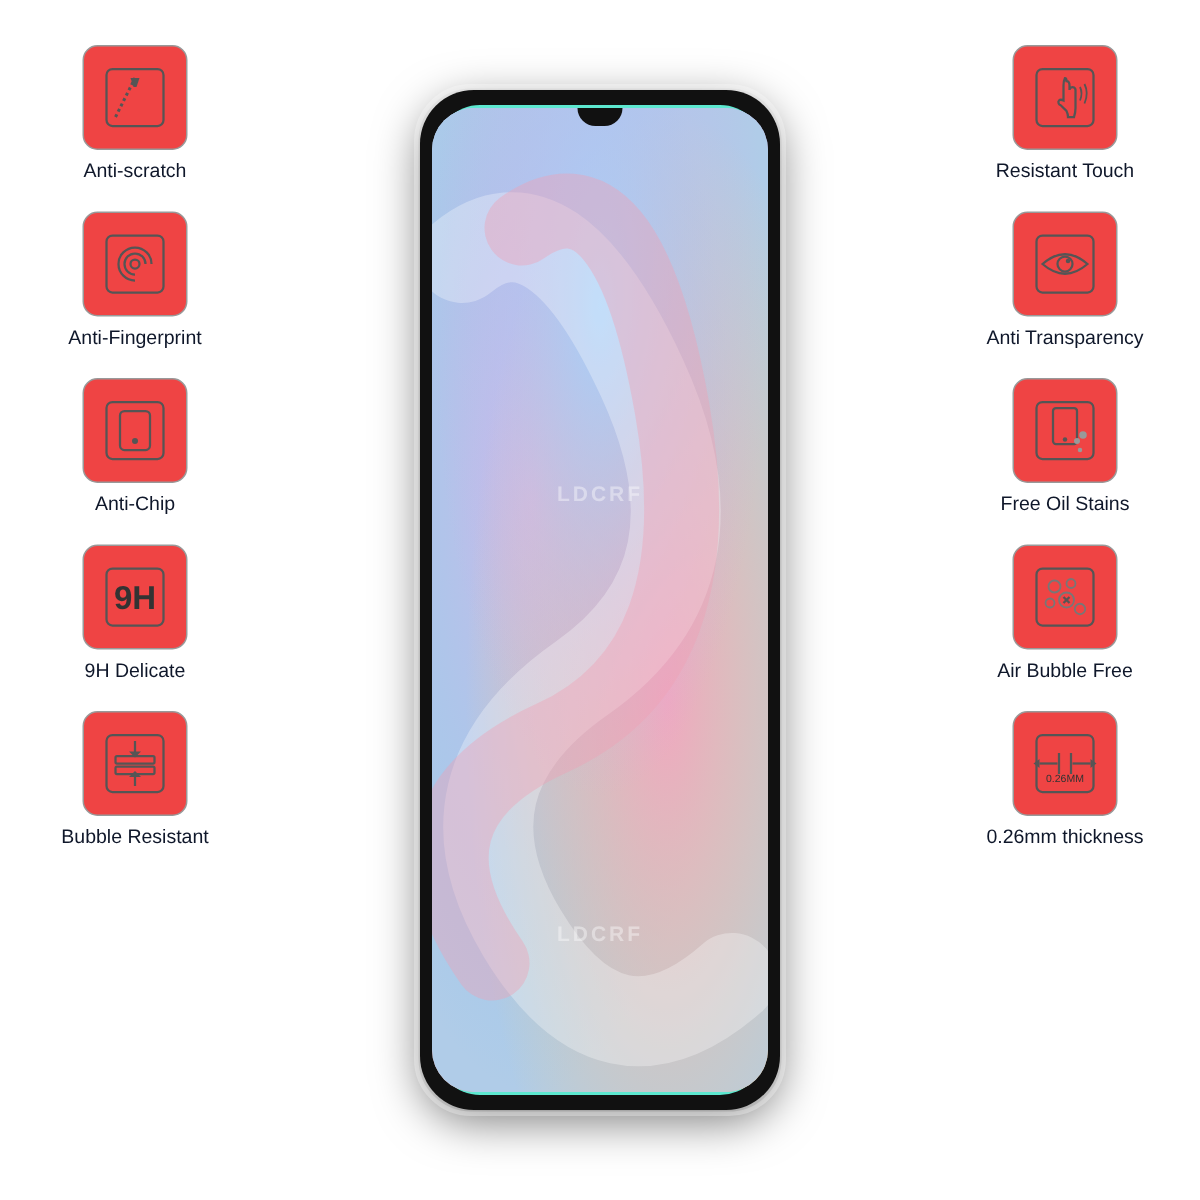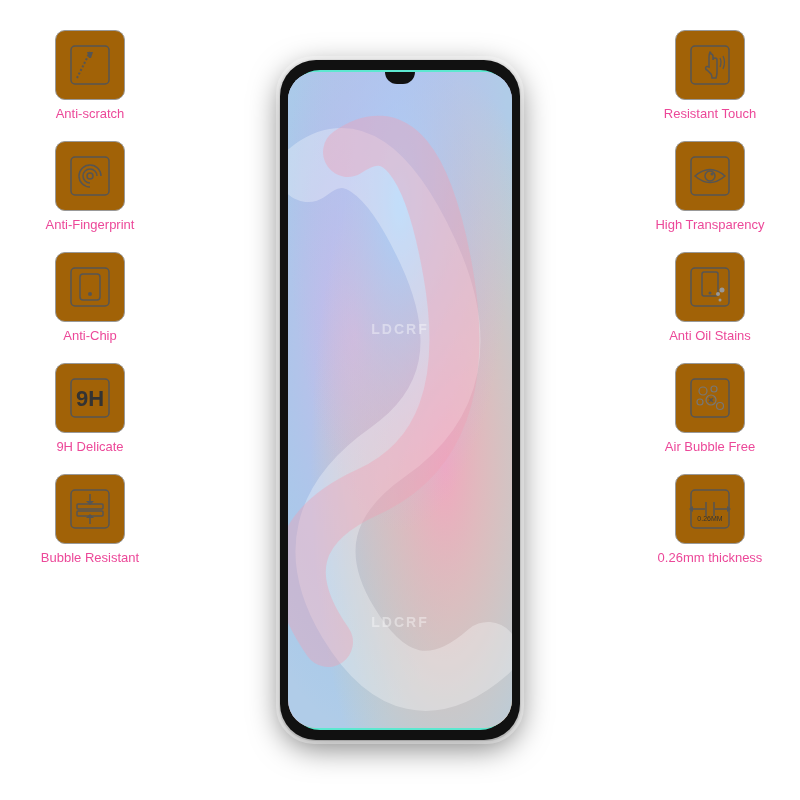--- a/index.html
+++ b/index.html
@@ -148,26 +148,26 @@
     }
 
     .feature-icon-box {
       width: 70px;
       height: 70px;
       border: 1.5px solid #999;
       border-radius: 10px;
       display: flex;
       align-items: center;
       justify-content: center;
-      background: #a16207;
+      background: #ef4444;
     }
 
     .feature-label {
       font-size: 13px;
-      color: #ec4899;
+      color: #0f172a;
       text-align: center;
       font-weight: 400;
     }
 
     
     svg {
       overflow: visible;
     }
 
     
@@ -310,37 +310,37 @@
     <div class="feature-item">
       <div class="feature-icon-box">
         <svg width="50" height="50" viewBox="0 0 50 50">
           <rect x="6" y="6" width="38" height="38" rx="4" fill="none" stroke="#555" stroke-width="1.5"></rect>
 
           <path d="M10,25 Q25,12 40,25 Q25,38 10,25Z" fill="none" stroke="#555" stroke-width="1.5"></path>
           <circle cx="25" cy="25" r="5" fill="none" stroke="#555" stroke-width="1.5"></circle>
           <circle cx="27" cy="23" r="1.5" fill="#555"></circle>
         </svg>
       </div>
-      <span class="feature-label">High Transparency</span>
+      <span class="feature-label">Anti Transparency</span>
     </div>
 
     <div class="feature-item">
       <div class="feature-icon-box">
         <svg width="50" height="50" viewBox="0 0 50 50">
           <rect x="6" y="6" width="38" height="38" rx="4" fill="none" stroke="#555" stroke-width="1.5"></rect>
 
           <rect x="17" y="10" width="16" height="24" rx="2" fill="none" stroke="#555" stroke-width="1.5"></rect>
           <circle cx="25" cy="31" r="1.5" fill="#555"></circle>
 
           <circle cx="33" cy="32" r="2" fill="#999"></circle>
           <circle cx="37" cy="28" r="2.5" fill="#999"></circle>
           <circle cx="35" cy="38" r="1.5" fill="#999"></circle>
         </svg>
       </div>
-      <span class="feature-label">Anti Oil Stains</span>
+      <span class="feature-label">Free Oil Stains</span>
     </div>
 
     <div class="feature-item">
       <div class="feature-icon-box">
         <svg width="50" height="50" viewBox="0 0 50 50">
           <rect x="6" y="6" width="38" height="38" rx="4" fill="none" stroke="#555" stroke-width="1.5"></rect>
 
           <circle cx="18" cy="18" r="4" fill="none" stroke="#777" stroke-width="1.2"></circle>
           <circle cx="29" cy="16" r="3" fill="none" stroke="#777" stroke-width="1.2"></circle>
           <circle cx="15" cy="29" r="3" fill="none" stroke="#777" stroke-width="1.2"></circle>

